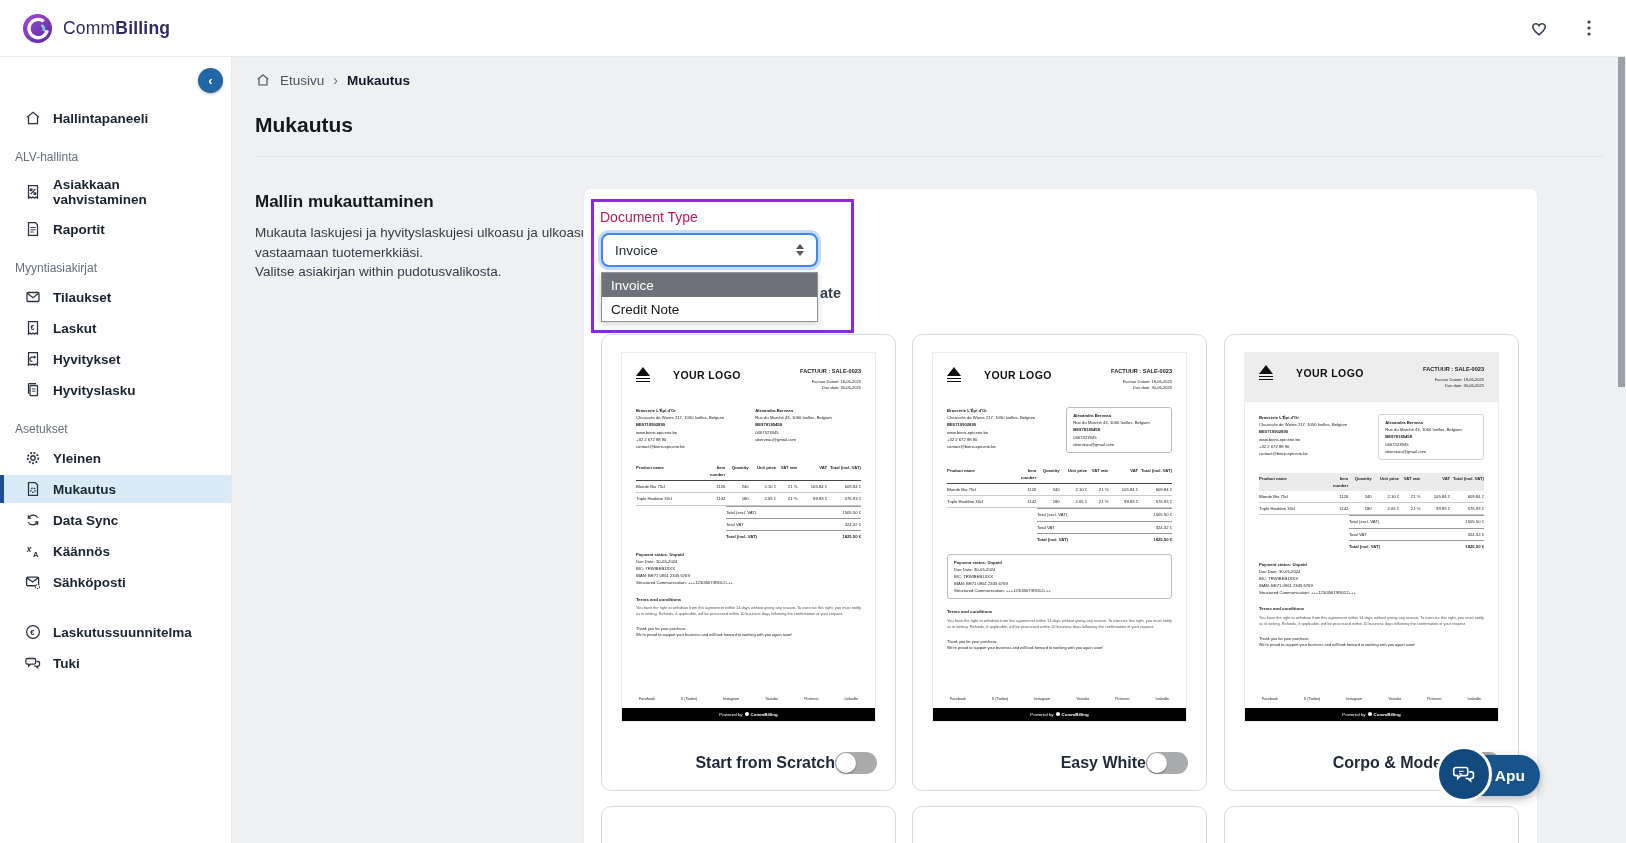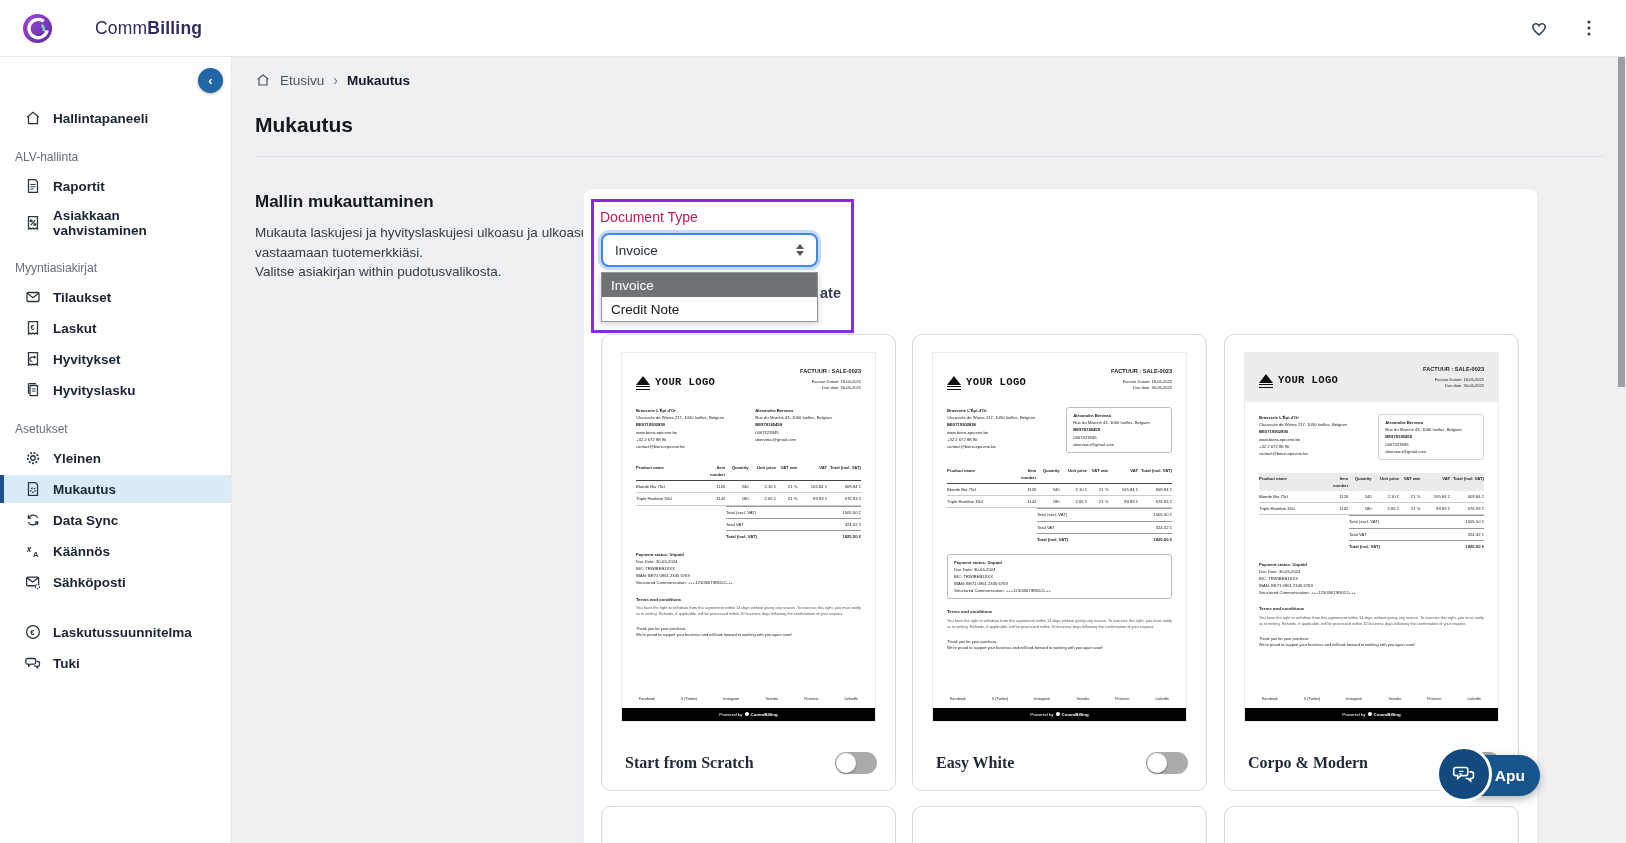--- a/index.html
+++ b/index.html
@@ -6,21 +6,21 @@
   html,body { width:1626px; height:843px; overflow:hidden; background:#fff;
     font-family:"Liberation Sans","DejaVu Sans",sans-serif; }
   .app { width:1626px; height:843px; display:flex; flex-direction:column; }
 
   
   .topbar { height:57px; flex:none; background:#fff; border-bottom:1px solid #e8e9eb;
     display:flex; align-items:center; justify-content:space-between; padding:0 26px 0 22px; }
   .brand { display:flex; align-items:center; gap:10px; }
   .brand-logo { width:31px; height:31px; flex:none; }
   .brand-text { font-size:17.5px; color:#2f2b63; letter-spacing:.2px; }
-  .brand-text .pre { font-weight:500;margin-left:32px; }
+  .brand-text .pre { font-weight:500; }
   .brand-text .suf { font-weight:800; }
   .top-actions { display:flex; align-items:center; gap:28px; }
   .top-icon { width:22px; height:22px; color:#374151; cursor:pointer; display:flex; }
 
   
   .shell { flex:1; display:flex; min-height:0; }
   .sidebar { width:232px; flex:none; background:#fff; border-right:1px solid #e8e9eb;
     position:relative; padding-top:44px; }
   .collapse-btn { position:absolute; top:11px; right:8px; width:25px; height:25px; border-radius:50%;
     background:#2166a5; color:#fff; display:flex; align-items:center; justify-content:center;
@@ -69,33 +69,33 @@
   .partial-heading { position:absolute; left:236px; top:96px; font-size:14.5px; font-weight:600;
     color:#374151; z-index:1; }
   .purple-box { position:absolute; left:7px; top:10px; width:263px; height:134px;
     border:3px solid #8a2ae0; z-index:5; pointer-events:none; }
 
   
   .tcard { position:absolute; top:145px; width:295px; height:457px; background:#fff;
     border:1px solid #d7d9dd; border-radius:10px; cursor:pointer; }
   .tcard.partial { top:617px; height:150px; }
   .tcard-foot { position:absolute; left:23px; right:18px; bottom:16px; display:flex;
-    align-items:center; justify-content:space-between;font-family:Liberation Serif, serif; }
+    align-items:center; justify-content:flex-end; }
   .tcard-title { font-size:16px; font-weight:700; color:#1f2937; }
   .toggle { width:42px; height:22px; background:#a9abad; border-radius:12px; position:relative; flex:none; cursor:pointer; }
   .toggle::before { content:''; position:absolute; left:1px; top:1px; width:20px; height:20px;
     border-radius:50%; background:#fff; box-shadow:0 1px 2px rgba(0,0,0,.35); }
 
   
   .inv { position:absolute; top:18px; left:20px; right:20px; height:368px; background:#fff;
     box-shadow:0 0 0 1px #ececec; padding:14px 14px 0; font-size:4.2px; color:#222;
     line-height:1.7; display:flex; flex-direction:column; overflow:hidden; }
   .inv .b { font-weight:800; }
   .inv-header { display:flex; justify-content:space-between; margin-bottom:15px; }
-  .inv-logo { display:flex; align-items:flex-end; gap:5px;font-family:Liberation Mono, monospace; }
+  .inv-logo { display:flex; align-items:flex-start; gap:23px; }
   .logo-mark { width:14px; }
   .logo-tri { width:0; height:0; border-left:7px solid transparent; border-right:7px solid transparent;
     border-bottom:9px solid #101010; margin:0 auto; }
   .logo-bars { margin-top:1.5px; height:6px;
     background:repeating-linear-gradient(#101010 0 1.4px, transparent 1.4px 2.9px); }
   .inv-logo-text { font-size:10.5px; font-weight:800; letter-spacing:.4px; color:#101010; }
   .inv-meta { text-align:right; }
   .inv-number { font-size:5.6px; font-weight:800; margin-bottom:2px; }
   .inv-meta-line { font-size:4px; }
   .inv-addr-row { display:flex; justify-content:space-between; gap:10px; margin-bottom:13px; }
@@ -184,36 +184,36 @@
                 <path d="M4 11 L12 4.5 L20 11"></path>
                 <path d="M6 10 V19.5 H18 V10"></path>
               </svg>
             </span>
          <span>Hallintapaneeli</span>
        </div>
           <div class="side-section">ALV-hallinta</div>
           <div class="side-item">
          <span class="icon">
               <svg viewBox="0 0 24 24" fill="none" stroke="currentColor" stroke-width="1.7">
-                <path d="M6 3.5 H15 L18 6.5 V20.5 H6 Z"></path>
-                <path d="M8.5 10 H15.5 M8.5 13 H15.5 M8.5 16 H13" stroke-width="1.3"></path>
-              </svg>
-            </span>
-         <span>Raportit</span>
-       </div>
-          <div class="side-item">
-         <span class="icon">
-              <svg viewBox="0 0 24 24" fill="none" stroke="currentColor" stroke-width="1.7">
                 <path d="M6 3.5 H18 V20 l-2 -1.2 -2 1.2 -2 -1.2 -2 1.2 -2 -1.2 -2 1.2 Z"></path>
                 <circle cx="9.5" cy="9" r="1.3"></circle>
                 <circle cx="14.5" cy="14" r="1.3"></circle>
                 <path d="M9 14.8 L15 8.2"></path>
               </svg>
             </span>
          <span>Asiakkaan vahvistaminen</span>
+       </div>
+          <div class="side-item">
+         <span class="icon">
+              <svg viewBox="0 0 24 24" fill="none" stroke="currentColor" stroke-width="1.7">
+                <path d="M6 3.5 H15 L18 6.5 V20.5 H6 Z"></path>
+                <path d="M8.5 10 H15.5 M8.5 13 H15.5 M8.5 16 H13" stroke-width="1.3"></path>
+              </svg>
+            </span>
+         <span>Raportit</span>
        </div>
           <div class="side-section">Myyntiasiakirjat</div>
           <div class="side-item">
          <span class="icon">
               <svg viewBox="0 0 24 24" fill="none" stroke="currentColor" stroke-width="1.7">
                 <rect x="4" y="6" width="16" height="12" rx="1.5"></rect>
                 <path d="M4.5 7 L12 13 L19.5 7"></path>
               </svg>
             </span>
          <span>Tilaukset</span>

